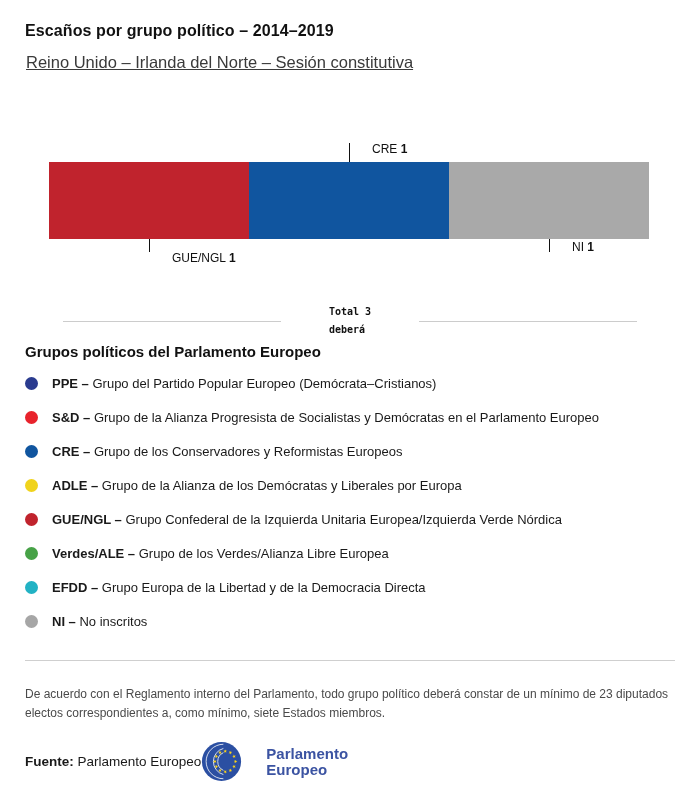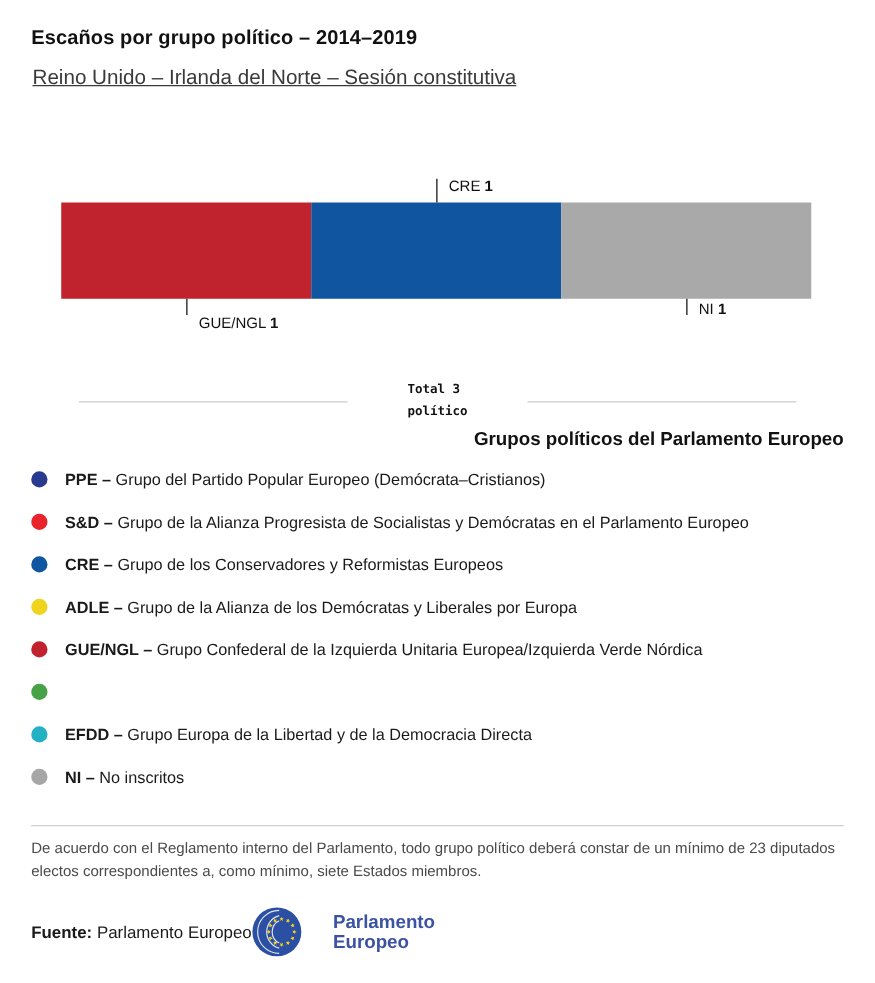--- a/index.html
+++ b/index.html
@@ -20,47 +20,47 @@
   
   .chart { margin: 68px 51px 0 49px; }
   .zone-above { position: relative; height: 22px; }
   .zone-below { position: relative; height: 28px; }
   .seat-bar { display: flex; height: 77px; width: 100%; }
   .bar-seg { height: 100%; }
   .seg-label { position: absolute; top: 0; bottom: 0; }
   .seg-label .tick { position: absolute; left: 0; width: 1px; background: #111; }
   .seg-label.above .tick { top: 3px; bottom: 0; }
   .seg-label.below .tick { top: 0; height: 13px; }
-  .seg-label .lab-text { position: absolute; left: 10px; font-size: 12px; white-space: nowrap; color: #111; }
+  .seg-label .lab-text { position: absolute; left: 23px; font-size: 12px; white-space: nowrap; color: #111; }
   .seg-label.above .lab-text { top: 2px; }
   .seg-label.below.beside .lab-text { top: 1px; }
   .seg-label.below.under .lab-text { top: 12px; }
   .seg-label .lab-text b { font-weight: 700; }
 
   
   .total-row { margin: 36px 63px 0 63px; display: flex; align-items: center; }
   .total-row .rule { flex: 1; height: 1px; background: #cccccc; }
   .total-text {
     padding: 0 48px; 
     font-family: "DejaVu Sans Mono", "Liberation Mono", monospace;
     font-weight: 700; font-size: 10px; line-height: 18px; color: #111;
   }
 
   
   .legend { margin: 4px 25px 0 25px; }
-  .legend-heading { margin: 0; font-size: 15px; font-weight: 700; color: #111; text-align: right; }
+  .legend-heading { margin: 0; font-size: 15px; font-weight: 700; color: #111; }
   .legend-list { list-style: none; margin: 6px 0 0 0; padding: 0; }
   .legend-item { display: flex; align-items: center; height: 34px; }
   .legend-item .dot { width: 13px; height: 13px; border-radius: 50%; margin-right: 14px; flex-shrink: 0; }
   .legend-item .legend-text { font-size: 13px; color: #1a1a1a; }
   .legend-item .legend-text b { font-weight: 700; }
 
   
   .divider { border: none; border-top: 1px solid #cfcfcf; margin: 22px 25px 0 25px; }
-  .footnote { margin: 8px 25px 0 25px; max-width: 648px; font-size: 12px; line-height: 1.6; color: #4a4a4a; }
+  .footnote { margin: 24px 25px 0 25px; max-width: 648px; font-size: 12px; line-height: 1.6; color: #4a4a4a; }
 
   
   .footer { margin: 18px 25px 0 25px; display: flex; align-items: center; }
   .source { margin: 0; font-size: 13.5px; color: #1a1a1a; }
   .source b { font-weight: 700; }
   .logo { display: flex; align-items: center; gap: 24px; }
   .logo-text { font-size: 15px; font-weight: 700; color: #3b53a2; line-height: 16px; }
 </style>
 </head>
 <body>
@@ -93,21 +93,21 @@
           <span class="tick"></span>
           <span class="lab-text">NI <b>1</b></span>
         </div>
       </div>
   </section>
 
   <div class="total-row">
     <span class="rule"></span>
     <div class="total-text">
       <div>Total 3</div>
-      <div>político</div>
+      <div>deberá</div>
     </div>
     <span class="rule"></span>
   </div>
 
   <section class="legend">
     <h3 class="legend-heading">Grupos políticos del Parlamento Europeo</h3>
     <ul class="legend-list">
         <li class="legend-item">
           <span class="dot" style="background:#2a3b8f"></span>
           <span class="legend-text"><b>PPE –</b> Grupo del Partido Popular Europeo (Demócrata–Cristianos)</span>
@@ -123,20 +123,21 @@
         <li class="legend-item">
           <span class="dot" style="background:#f0d31c"></span>
           <span class="legend-text"><b>ADLE –</b> Grupo de la Alianza de los Demócratas y Liberales por Europa</span>
         </li>
         <li class="legend-item">
           <span class="dot" style="background:#c0232d"></span>
           <span class="legend-text"><b>GUE/NGL –</b> Grupo Confederal de la Izquierda Unitaria Europea/Izquierda Verde Nórdica</span>
         </li>
         <li class="legend-item">
           <span class="dot" style="background:#47a247"></span>
+          <span class="legend-text"><b>Verdes/ALE –</b> Grupo de los Verdes/Alianza Libre Europea</span>
         </li>
         <li class="legend-item">
           <span class="dot" style="background:#22b2c4"></span>
           <span class="legend-text"><b>EFDD –</b> Grupo Europa de la Libertad y de la Democracia Directa</span>
         </li>
         <li class="legend-item">
           <span class="dot" style="background:#a6a6a6"></span>
           <span class="legend-text"><b>NI –</b> No inscritos</span>
         </li>
       </ul>

